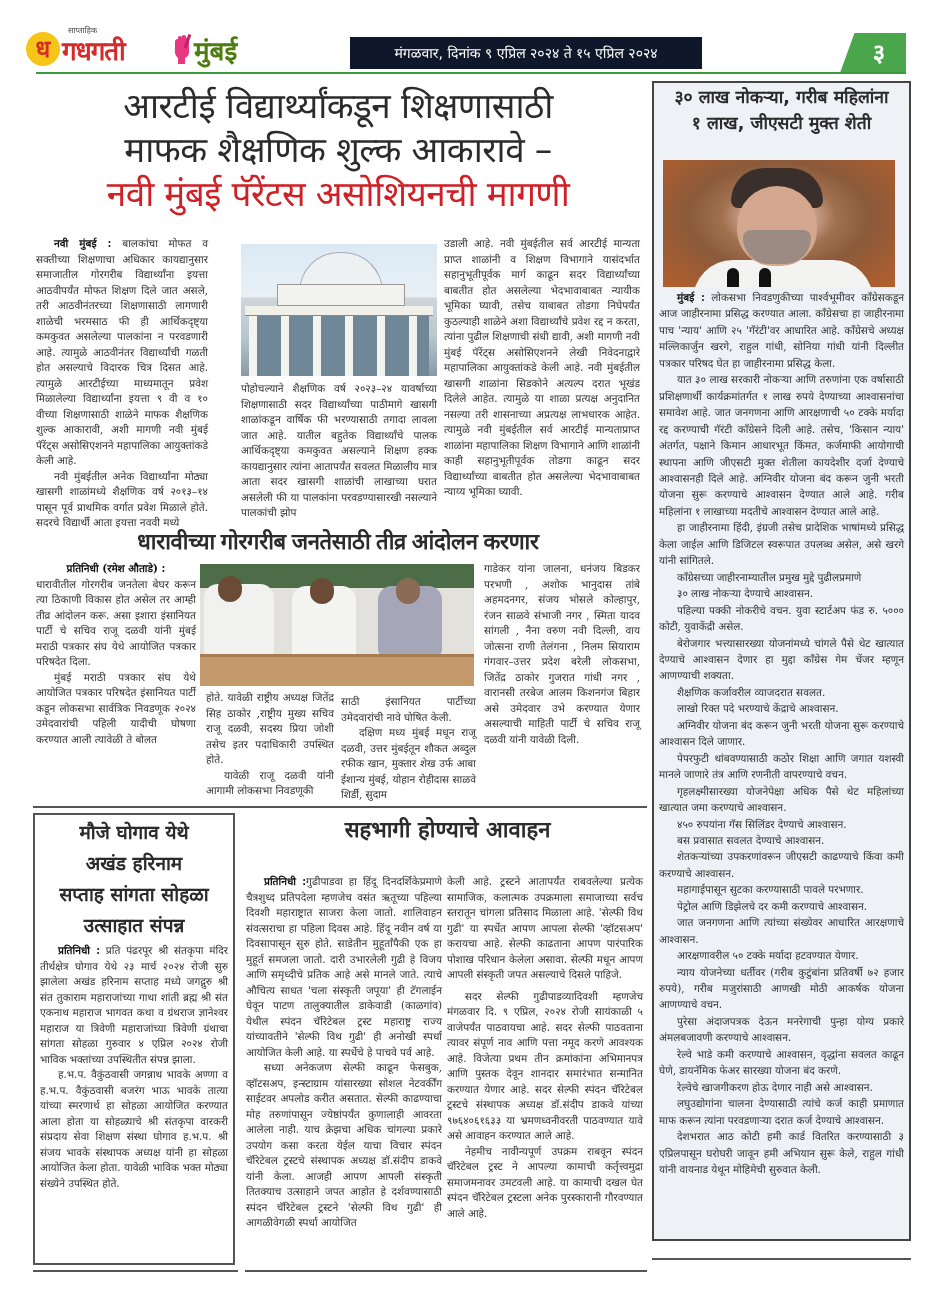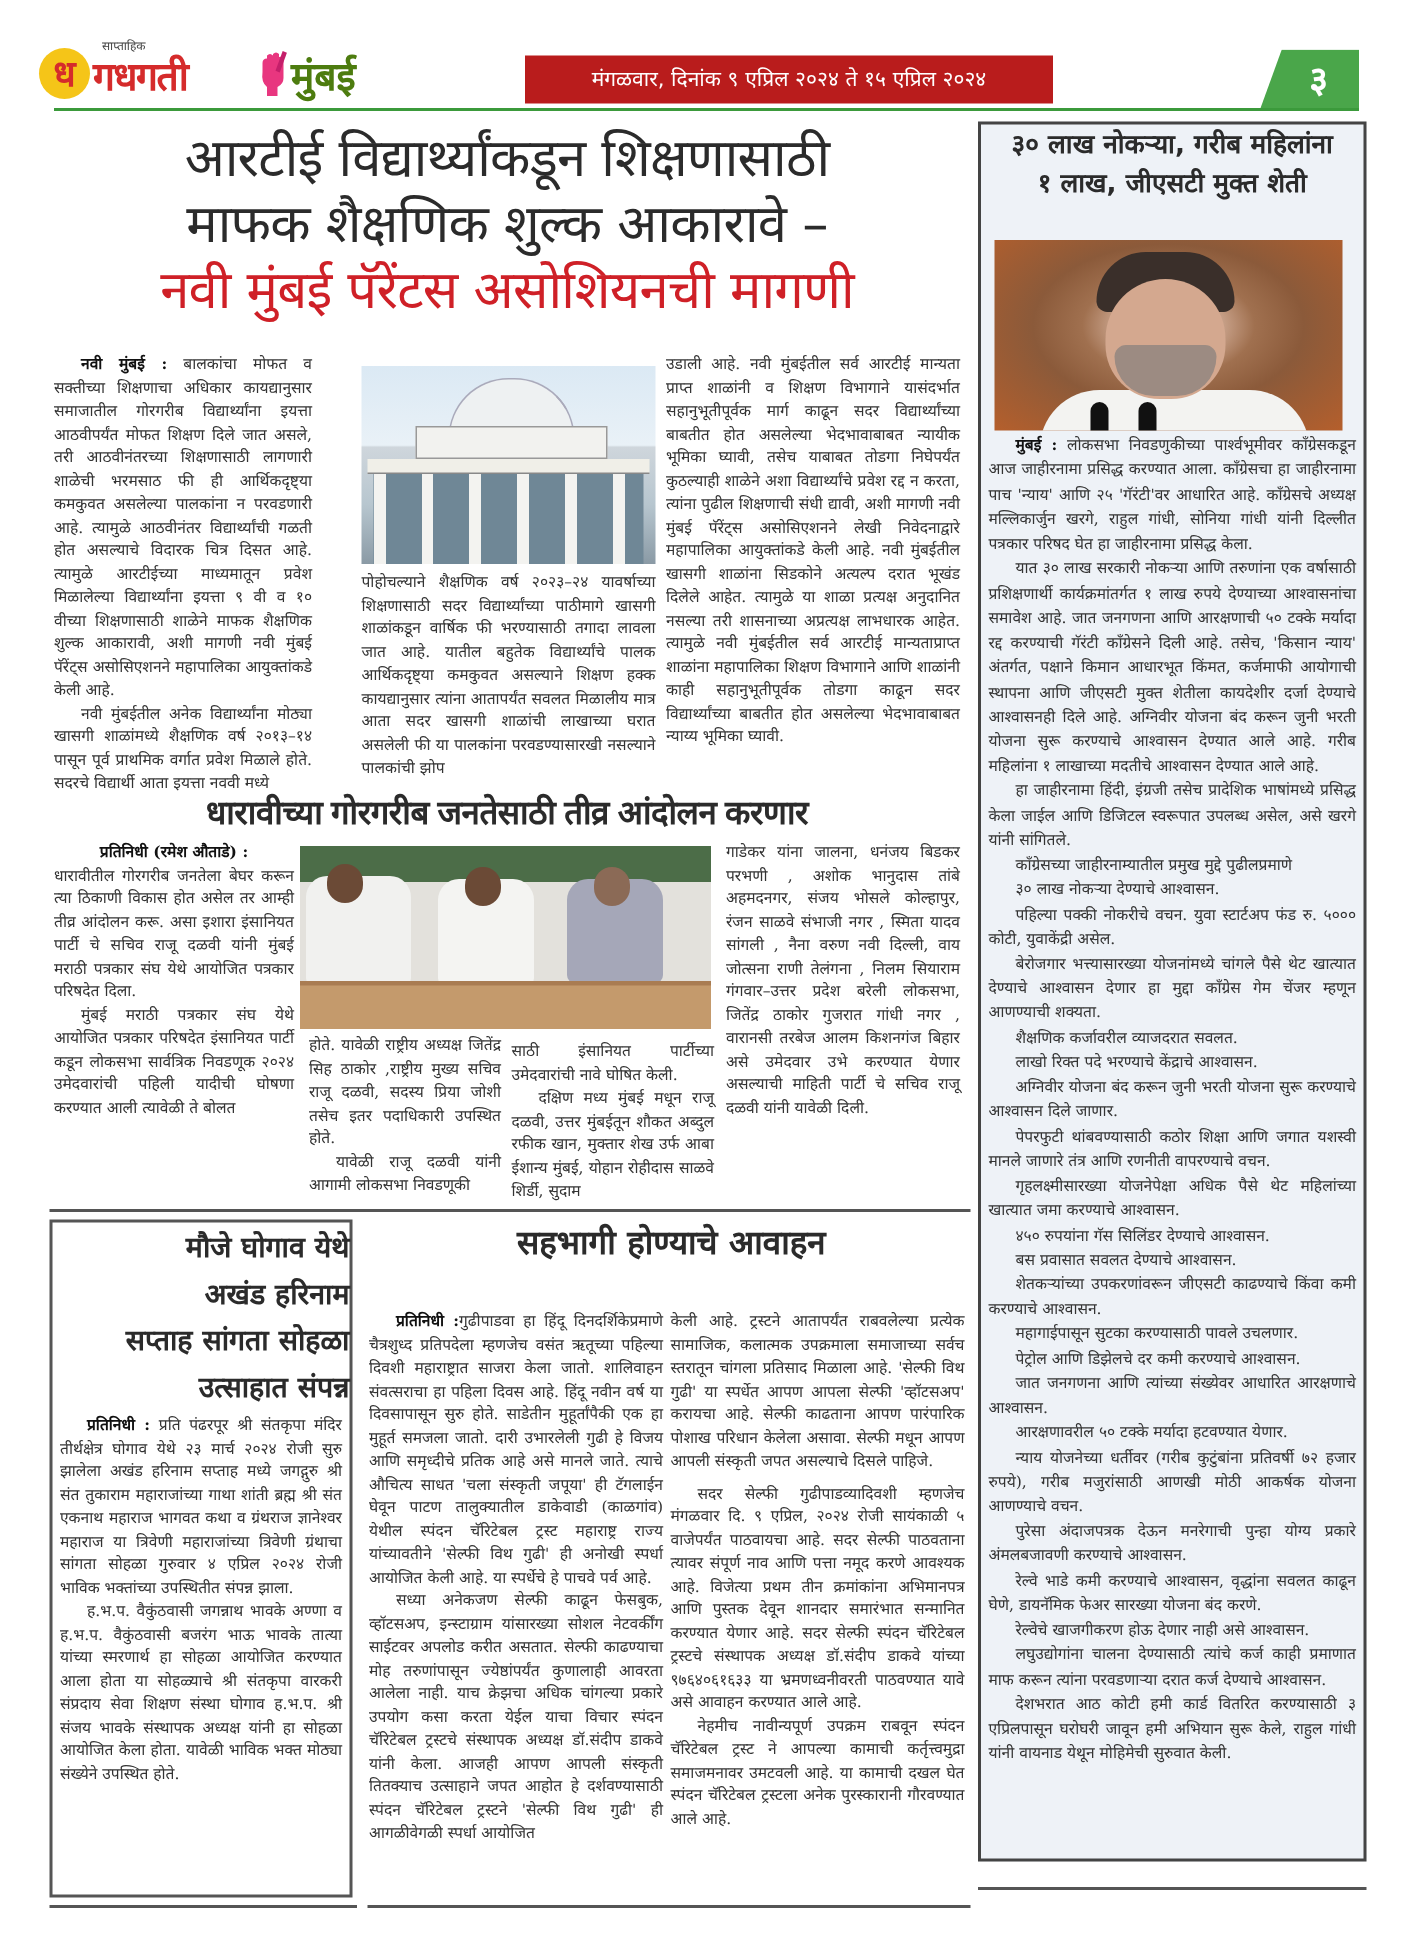--- a/index.html
+++ b/index.html
@@ -7,21 +7,21 @@
   body { font-family: "DejaVu Serif", "Liberation Serif", serif; color: #2a2a2a; position: relative; }
 
   
   .masthead { position: absolute; left: 0; top: 0; width: 945px; height: 74px; }
   .logo { position: absolute; left: 26px; top: 30px; height: 40px; width: 240px; }
   .logo-tag { position: absolute; left: 42px; top: -6px; font-size: 8px; color: #444; font-family: "DejaVu Sans", sans-serif; }
   .logo-circle { position: absolute; left: 0; top: 2px; width: 34px; height: 34px; border-radius: 50%; background: #f5c518; color: #d52b2b; font-size: 24px; font-weight: bold; text-align: center; line-height: 34px; font-family: "DejaVu Sans", sans-serif; }
   .logo-word1 { position: absolute; left: 36px; top: 2px; font-size: 26px; font-weight: bold; color: #d52b2b; font-family: "DejaVu Sans", sans-serif; letter-spacing: -1px; }
   .logo-fist { position: absolute; left: 145px; top: 4px; width: 22px; height: 30px; }
   .logo-word2 { position: absolute; left: 168px; top: 2px; font-size: 26px; font-weight: bold; color: #4d7c0f; font-family: "DejaVu Sans", sans-serif; }
-  .date-banner { position: absolute; left: 350px; top: 37px; width: 352px; height: 32px; background: #b91c1c; color: #fff; font-size: 14px; text-align: center; line-height: 32px; font-family: "DejaVu Sans", sans-serif; }
+  .date-banner { position: absolute; left: 350px; top: 37px; width: 352px; height: 32px; background: #0f172a; color: #fff; font-size: 14px; text-align: center; line-height: 32px; font-family: "DejaVu Sans", sans-serif; }
   .page-num { position: absolute; left: 840px; top: 33px; width: 66px; height: 40px; background: #4aa64a; clip-path: polygon(22% 0, 100% 0, 100% 100%, 0 100%); color: #fff; font-size: 24px; font-weight: bold; text-align: center; line-height: 40px; padding-left: 12px; font-family: "DejaVu Sans", sans-serif; }
   .mast-rule { position: absolute; left: 36px; top: 72px; width: 870px; height: 2px; background: #3b9a3b; }
 
   
   .main-headline { position: absolute; left: 30px; top: 84px; width: 616px; text-align: center; font-family: "DejaVu Sans", sans-serif; font-weight: normal; }
   .main-headline .l { font-size: 35px; line-height: 44px; color: #2b2b2b; letter-spacing: -0.5px; }
   .main-headline .r { font-size: 35px; line-height: 44px; color: #cf2027; letter-spacing: -0.5px; }
 
   .col-text { font-size: 10.4px; line-height: 15.5px; text-align: justify; color: #333; }
   .col-text p { text-indent: 18px; }
@@ -62,21 +62,21 @@
   .photo-press .p3 { left: 178px; top: 22px; width: 64px; height: 70px; background: #a5a7b8; }
   .photo-press .head { position: absolute; width: 24px; height: 26px; border-radius: 12px; background: #6b4a36; }
   .photo-press .h1 { left: 18px; top: 12px; } .photo-press .h2 { left: 110px; top: 14px; } .photo-press .h3 { left: 196px; top: 14px; background: #8b6a56; }
   .art2-col2 { position: absolute; left: 206px; top: 690px; width: 128px; }
   .art2-col3 { position: absolute; left: 341px; top: 694px; width: 135px; }
   .art2-col4 { position: absolute; left: 484px; top: 561px; width: 156px; }
   .rule { position: absolute; height: 2px; background: #555; }
 
   
   .art3-box { position: absolute; left: 33px; top: 813px; width: 202px; height: 452px; border: 2px solid #555; }
-  .art3-headline { position: absolute; left: 35px; top: 817px; width: 198px; text-align: right; font-family: "DejaVu Sans", sans-serif; font-weight: bold; font-size: 19px; line-height: 31px; color: #2b2b2b; }
+  .art3-headline { position: absolute; left: 35px; top: 817px; width: 198px; text-align: center; font-family: "DejaVu Sans", sans-serif; font-weight: bold; font-size: 19px; line-height: 31px; color: #2b2b2b; }
   .art3-text { position: absolute; left: 40px; top: 943px; width: 188px; }
 
   
   .art4-headline { position: absolute; left: 245px; top: 815px; width: 405px; text-align: center; font-family: "DejaVu Sans", sans-serif; font-weight: bold; font-size: 22px; line-height: 30px; color: #2b2b2b; }
   .art4-col1 { position: absolute; left: 246px; top: 874px; width: 196px; }
   .art4-col2 { position: absolute; left: 447px; top: 874px; width: 196px; }
 </style>
 </head>
 <body>
 
@@ -143,21 +143,21 @@
   <p>पहिल्या पक्की नोकरीचे वचन. युवा स्टार्टअप फंड रु. ५००० कोटी, युवाकेंद्री असेल.</p>
   <p>बेरोजगार भत्त्यासारख्या योजनांमध्ये चांगले पैसे थेट खात्यात देण्याचे आश्वासन देणार हा मुद्दा काँग्रेस गेम चेंजर म्हणून आणण्याची शक्यता.</p>
   <p>शैक्षणिक कर्जावरील व्याजदरात सवलत.</p>
   <p>लाखो रिक्त पदे भरण्याचे केंद्राचे आश्वासन.</p>
   <p>अग्निवीर योजना बंद करून जुनी भरती योजना सुरू करण्याचे आश्वासन दिले जाणार.</p>
   <p>पेपरफुटी थांबवण्यासाठी कठोर शिक्षा आणि जगात यशस्वी मानले जाणारे तंत्र आणि रणनीती वापरण्याचे वचन.</p>
   <p>गृहलक्ष्मीसारख्या योजनेपेक्षा अधिक पैसे थेट महिलांच्या खात्यात जमा करण्याचे आश्वासन.</p>
   <p>४५० रुपयांना गॅस सिलिंडर देण्याचे आश्वासन.</p>
   <p>बस प्रवासात सवलत देण्याचे आश्वासन.</p>
   <p>शेतकऱ्यांच्या उपकरणांवरून जीएसटी काढण्याचे किंवा कमी करण्याचे आश्वासन.</p>
-  <p>महागाईपासून सुटका करण्यासाठी पावले उचलणार.</p>
+  <p>महागाईपासून सुटका करण्यासाठी पावले परभणार.</p>
   <p>पेट्रोल आणि डिझेलचे दर कमी करण्याचे आश्वासन.</p>
   <p>जात जनगणना आणि त्यांच्या संख्येवर आधारित आरक्षणाचे आश्वासन.</p>
   <p>आरक्षणावरील ५० टक्के मर्यादा हटवण्यात येणार.</p>
   <p>न्याय योजनेच्या धर्तीवर (गरीब कुटुंबांना प्रतिवर्षी ७२ हजार रुपये), गरीब मजुरांसाठी आणखी मोठी आकर्षक योजना आणण्याचे वचन.</p>
   <p>पुरेसा अंदाजपत्रक देऊन मनरेगाची पुन्हा योग्य प्रकारे अंमलबजावणी करण्याचे आश्वासन.</p>
   <p>रेल्वे भाडे कमी करण्याचे आश्वासन, वृद्धांना सवलत काढून घेणे, डायनॅमिक फेअर सारख्या योजना बंद करणे.</p>
   <p>रेल्वेचे खाजगीकरण होऊ देणार नाही असे आश्वासन.</p>
   <p>लघुउद्योगांना चालना देण्यासाठी त्यांचे कर्ज काही प्रमाणात माफ करून त्यांना परवडणाऱ्या दरात कर्ज देण्याचे आश्वासन.</p>
   <p>देशभरात आठ कोटी हमी कार्ड वितरित करण्यासाठी ३ एप्रिलपासून घरोघरी जावून हमी अभियान सुरू केले, राहुल गांधी यांनी वायनाड येथून मोहिमेची सुरुवात केली.</p>
 </div>

